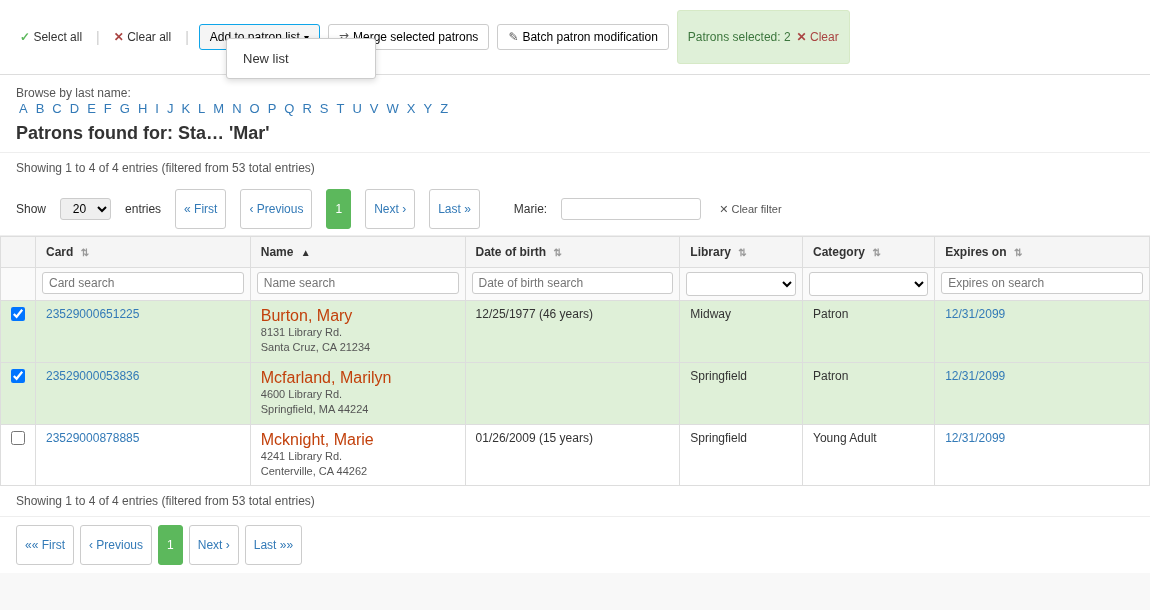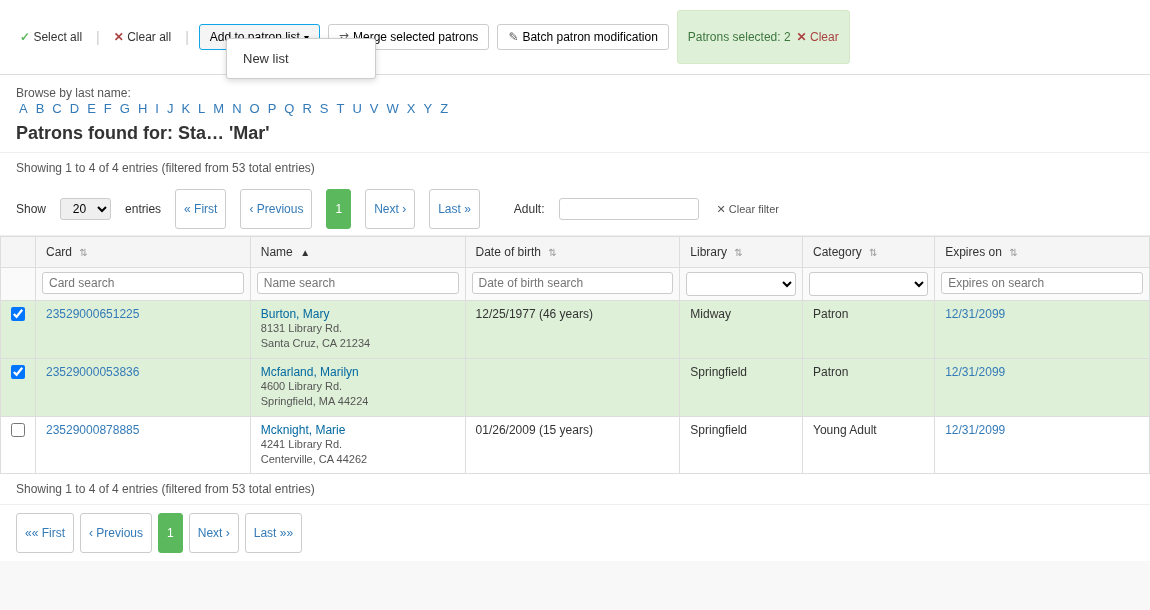--- a/index.html
+++ b/index.html
@@ -176,21 +176,21 @@
     .data-table {
       width: 100%;
       border-collapse: collapse;
       background: #fff;
     }
     .data-table th {
       background: #f5f5f5;
       border: 1px solid #ddd;
       padding: 8px 10px;
       font-size: 12px;
-      font-weight: normal;
+      font-weight: bold;
       text-align: left;
       white-space: nowrap;
       position: relative;
     }
     .data-table th .sort-icon {
       display: inline-block;
       margin-left: 4px;
       color: #999;
       font-size: 10px;
     }
@@ -221,21 +221,21 @@
     .col-select {
       width: 100%;
       padding: 3px 6px;
       border: 1px solid #ccc;
       border-radius: 3px;
       font-size: 12px;
       background: #fff;
     }
 
     .card-link { color: #337ab7; text-decoration: none; font-size: 12px; }
-    .name-link { color: #0369a1; text-decoration: none; font-size: 12px; }
+    .name-link { color: #c2410c; text-decoration: none; font-size: 16px; }
     .address-text { font-size: 11px; color: #555; line-height: 1.4; }
     .expires-link { color: #337ab7; text-decoration: none; font-size: 12px; }
 
     .checkbox-cell {
       text-align: center;
       width: 30px;
     }
     .checkbox-cell input[type=checkbox] {
       width: 14px; height: 14px; cursor: pointer;
     }
@@ -342,21 +342,21 @@
     <option>20</option>
     <option>50</option>
     <option>100</option>
   </select>
   <label>entries</label>
   <button class="page-btn">« First</button>
   <button class="page-btn">‹ Previous</button>
   <button class="page-btn active">1</button>
   <button class="page-btn">Next ›</button>
   <button class="page-btn">Last »</button>
-  <label class="search-label">Adult:</label>
+  <label class="search-label">Marie:</label>
   <input class="search-input" type="text" style="">
   <button class="clear-filter-btn">✕ Clear filter</button>
 </div>
 
 <table class="data-table">
   <thead>
     <tr>
       <th class="checkbox-cell"></th>
       <th>
         <span>Card</span>

